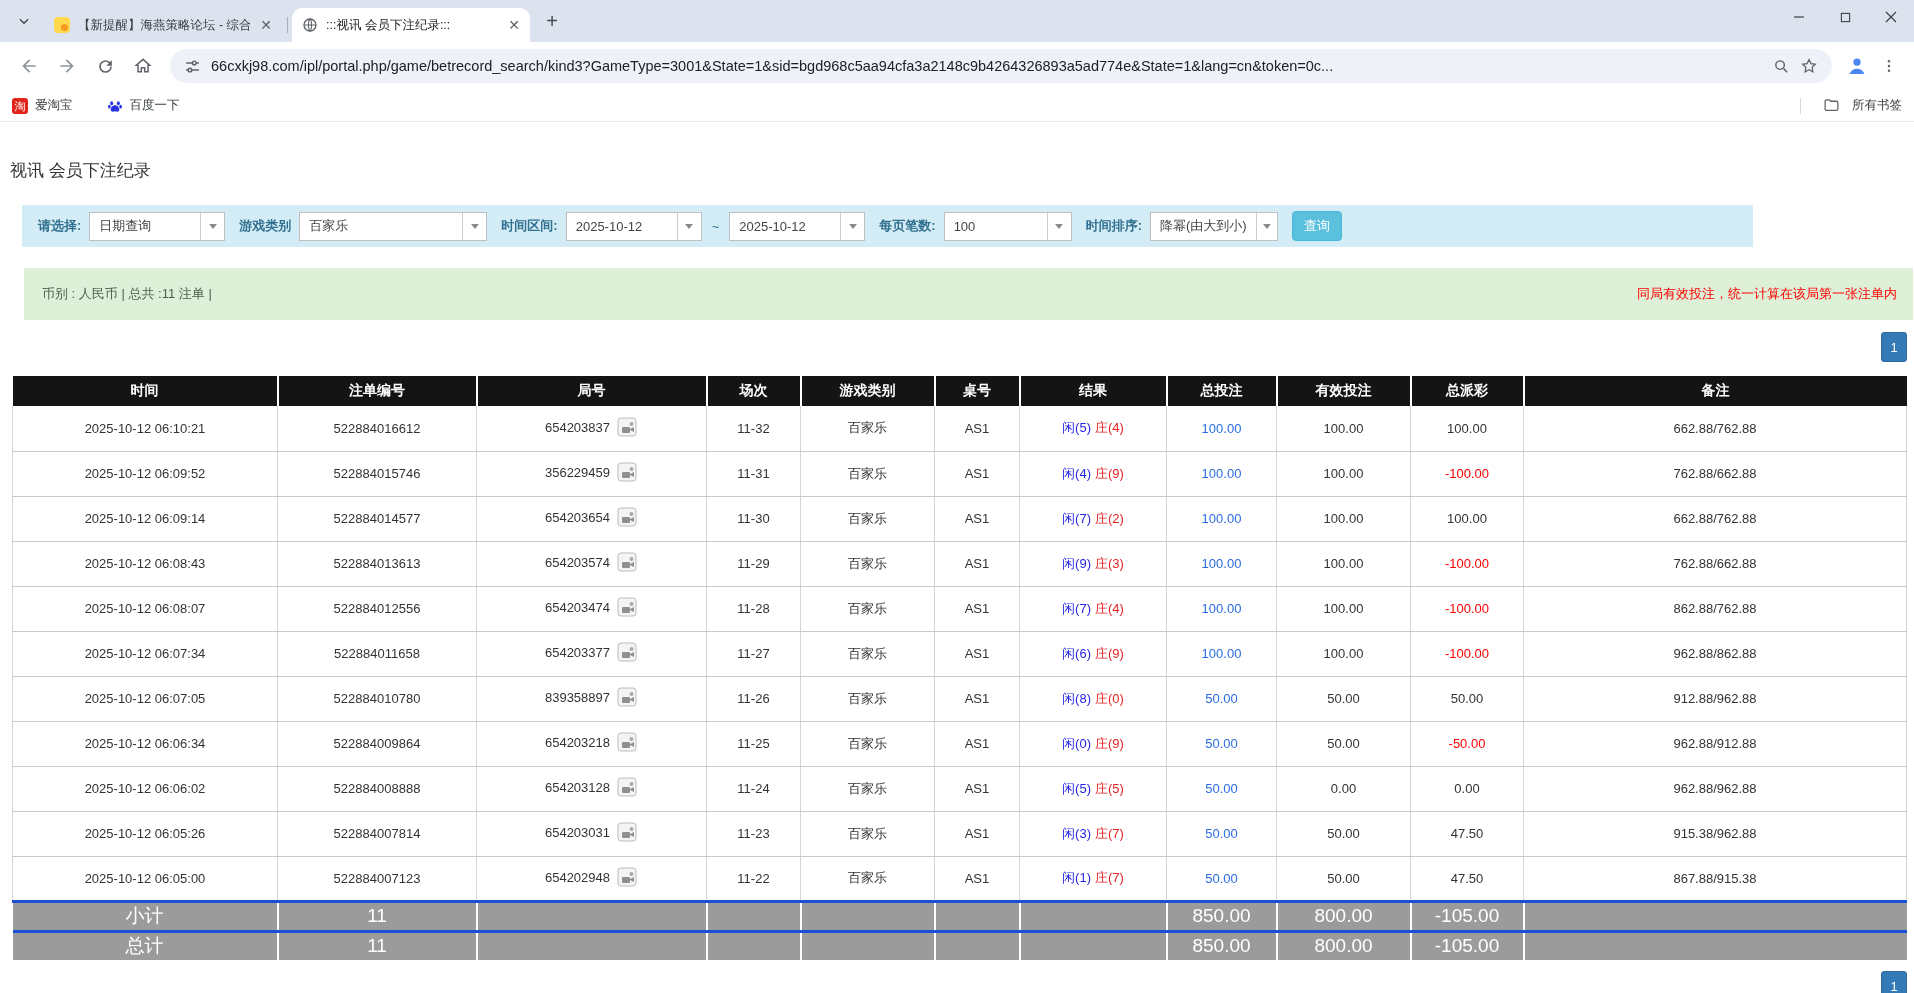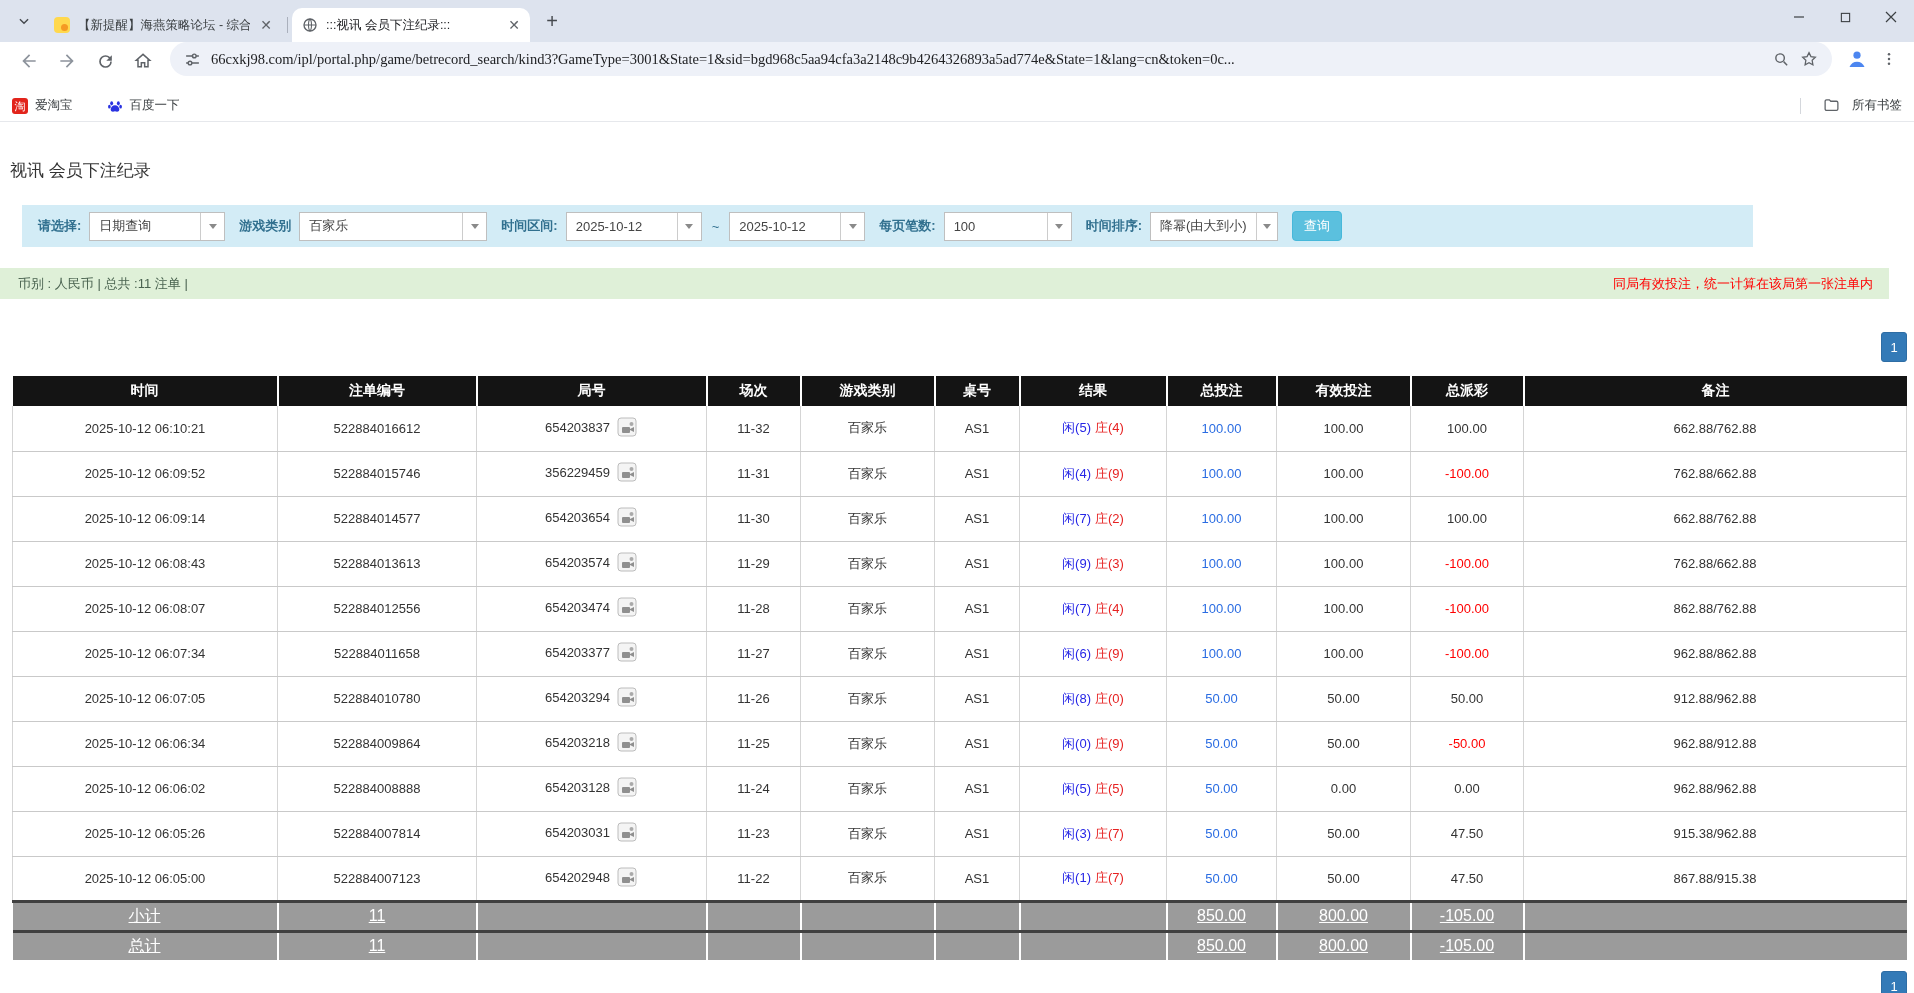--- a/index.html
+++ b/index.html
@@ -15,21 +15,21 @@
   .tab.active { background:#fff; color:#202124; margin-left:10px; }
   .tab-title { flex:1; font-size:12.5px; white-space:nowrap; overflow:hidden; }
   .tab-close { width:16px; height:16px; display:flex; align-items:center; justify-content:center; color:#5f6368; font-size:14px; border-radius:50%; }
   .favicon { width:16px; height:16px; flex:0 0 16px; position:relative; }
   .fav-forum { background:#ffd84d; border-radius:4px; }
   .fav-forum:after { content:""; position:absolute; right:2px; bottom:2px; width:7px; height:7px; border-radius:50%; background:#f59a23; }
   .newtab-btn { width:28px; height:28px; margin:0 0 7px 8px; display:flex; align-items:center; justify-content:center; color:#45494e; font-size:20px; border-radius:50%; }
   .win-controls { position:absolute; right:0; top:0; height:34px; display:flex; }
   .win-btn { width:46px; height:34px; display:flex; align-items:center; justify-content:center; color:#3c4043; }
 
-  .toolbar { height:48px; background:#fff; display:flex; align-items:flex-start; padding:0 10px;font-family:Liberation Serif, serif; }
+  .toolbar { height:48px; background:#fff; display:flex; align-items:center; padding:0 10px; }
   .nav-btn { width:38px; height:38px; display:flex; align-items:center; justify-content:center; border-radius:50%; }
   .omnibox { flex:1; height:34px; margin:0 8px; background:#eef1f8; border-radius:17px; display:flex; align-items:center; padding:0 14px; gap:10px; min-width:0; }
   .omni-url { flex:1; font-size:14.5px; color:#202124; white-space:nowrap; overflow:hidden; }
   .omni-icon { flex:0 0 auto; display:flex; align-items:center; }
   .avatar-btn { width:34px; height:34px; display:flex; align-items:center; justify-content:center; border-radius:50%; }
   .kebab-btn { width:30px; height:34px; display:flex; align-items:center; justify-content:center; }
 
   .bookmarks { height:32px; background:#fff; border-bottom:1px solid #e6e8ec; display:flex; align-items:center; padding:0 12px; }
   .bm-item { display:flex; align-items:center; gap:7px; font-size:12.5px; color:#3c4043; margin-right:34px; }
   .bm-ico-taobao { width:16px; height:16px; background:#e2241b; border-radius:3px; color:#fff; font-size:11px; line-height:16px; text-align:center; }
@@ -44,21 +44,21 @@
     display:flex; align-items:center; padding-left:16px; }
   .f-label { font-size:13px; font-weight:bold; color:#31708f; margin-right:8px; white-space:nowrap; }
   .sel { height:29px; background:#fff; border:1px solid #bfbfbf; display:flex; align-items:stretch; margin-right:14px; }
   .sel-val { display:flex; align-items:center; padding:0 9px; font-size:13px; color:#444; flex:1; white-space:nowrap; }
   .sel-caret { width:24px; border-left:1px solid #ccc; display:flex; align-items:center; justify-content:center; }
   .sel-caret i { width:0; height:0; border-left:4px solid transparent; border-right:4px solid transparent; border-top:5px solid #8a8a8a; }
   .tilde { font-size:13px; color:#31708f; margin:0 10px 0 -4px; }
   .btn-search { height:30px; padding:0 11px; background:#5bc0de; border:1px solid #46b8da; border-radius:4px;
     color:#fff; font-size:13px; display:flex; align-items:center; }
 
-  .summary-bar { position:absolute; top:145px; left:0; width:1889px; height:31px; background:#dff0d8;
+  .summary-bar { position:absolute; top:145px; left:24px; width:1889px; height:52px; background:#dff0d8;
     display:flex; align-items:center; justify-content:space-between; padding:0 16px 0 18px; }
   .summary-left { font-size:13px; color:#4a6350; }
   .summary-right { font-size:13px; color:#f00; }
 
   .pager { position:absolute; width:26px; height:30px; background:#337ab7; border:1px solid #2e6da4; border-radius:3px;
     color:#fff; font-size:13px; display:flex; align-items:center; justify-content:center; }
   .pager-top { top:209px; right:7px; }
   .pager-bottom { top:848px; right:7px; }
 
   table.bets { position:absolute; top:253px; left:12px; width:1894px; border-collapse:collapse; table-layout:fixed; }
@@ -66,22 +66,22 @@
     border-right:2px solid #fff; text-align:center; }
   table.bets th:last-child { border-right:none; }
   table.bets tbody td { height:45px; font-size:13px; color:#333; text-align:center;
     border-bottom:1px solid #c9c9c9; border-right:1px solid #d5d5d5; background:#fff; white-space:nowrap; }
   table.bets tbody td:first-child { border-left:1px solid #d5d5d5; }
   .r-player { color:#2626e6; }
   .r-banker { color:#e62222; margin-left:4px; }
   .bet-link { color:#2a6ce2; cursor:pointer; }
   .payout.neg, .t-neg { color:#f00; }
   .vid-icon { display:inline-block; vertical-align:middle; margin-left:6px; }
-  table.bets tfoot td { height:30px; background:#9b9b9b; color:#fff; font-size:16px; text-align:center;
-    border-right:2px solid #fff; border-top:3px solid #404040; white-space:nowrap;text-decoration:underline; }
+  table.bets tfoot td { height:30px; background:#9b9b9b; color:#fff; font-size:19px; text-align:center;
+    border-right:2px solid #fff; border-top:3px solid #1d4ed8; white-space:nowrap; }
   table.bets tfoot td:last-child { border-right:none; }
   table.bets tfoot tr:last-child td { border-bottom:2px solid #fff; }
 
   .ic { display:block; }
 </style>
 </head>
 <body>
 
 <div class="tabstrip">
   <div class="tab-search-btn">
@@ -432,21 +432,21 @@
       <span class="bet-link">100.00</span>
     </td>
     <td>100.00</td>
     <td class="payout neg">-100.00</td>
     <td>962.88/862.88</td>
   </tr>
         <tr>
     <td>2025-10-12 06:07:05</td>
     <td>522884010780</td>
     <td>
-      <span>654203294</span><span class="vid-icon"><svg width="22" height="22" viewBox="0 0 22 22">
+      <span>839358897</span><span class="vid-icon"><svg width="22" height="22" viewBox="0 0 22 22">
                 <rect x="2" y="2" width="18" height="18" rx="3" fill="#f4f4f4" stroke="#bcbcbc"></rect>
                 <rect x="6" y="11" width="8" height="6" rx="1" fill="#8f8f8f"></rect>
                 <path d="M14 13l4-2v5l-4-2z" fill="#8f8f8f"></path>
                 <circle cx="15.5" cy="8" r="2" fill="#aaa"></circle>
               </svg></span>
     </td>
     <td>11-26</td>
     <td>百家乐</td>
     <td>AS1</td>
     <td>

